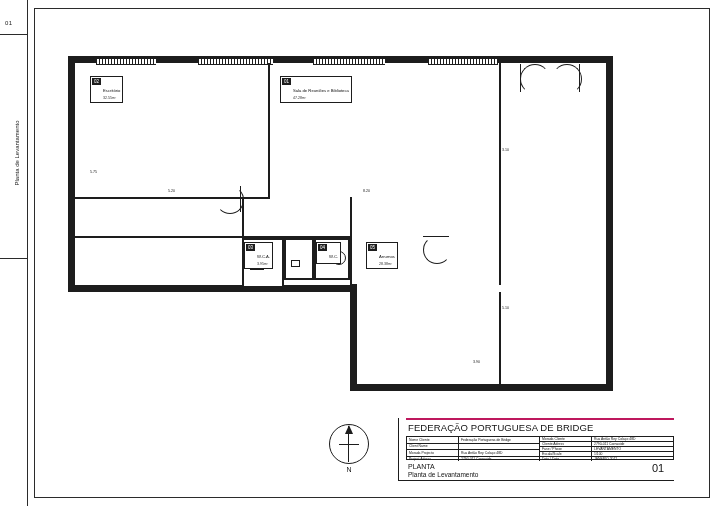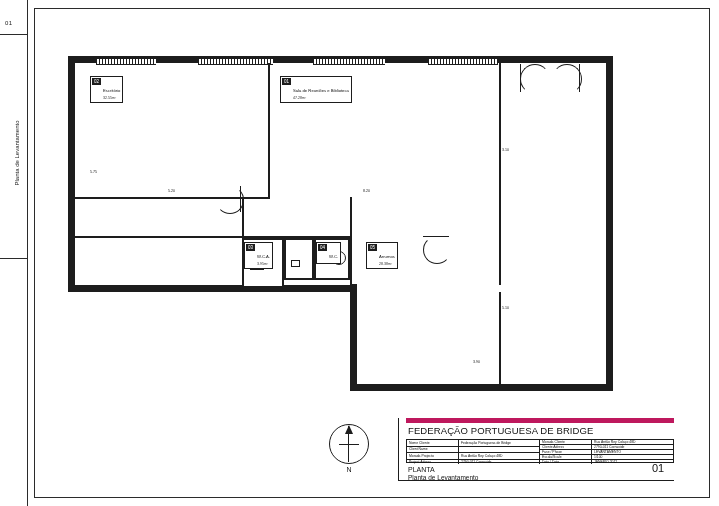--- a/index.html
+++ b/index.html
@@ -163,21 +163,21 @@
   .dim {
     position: absolute;
     font-size: 3.6px;
     color: #222;
   }
   
   .titleblock {
     position: absolute;
     left: 406px; top: 418px;
     width: 268px; height: 62px;
-    border-top: 5px solid #be185d;
+    border-top: 2px solid #be185d;
     box-sizing: border-box;
   }
   .tb-title {
     position: absolute;
     left: 2px; top: 2px;
     font-size: 9.5px;
     letter-spacing: .1px;
     color: #111;
   }
   .tb-grid {

